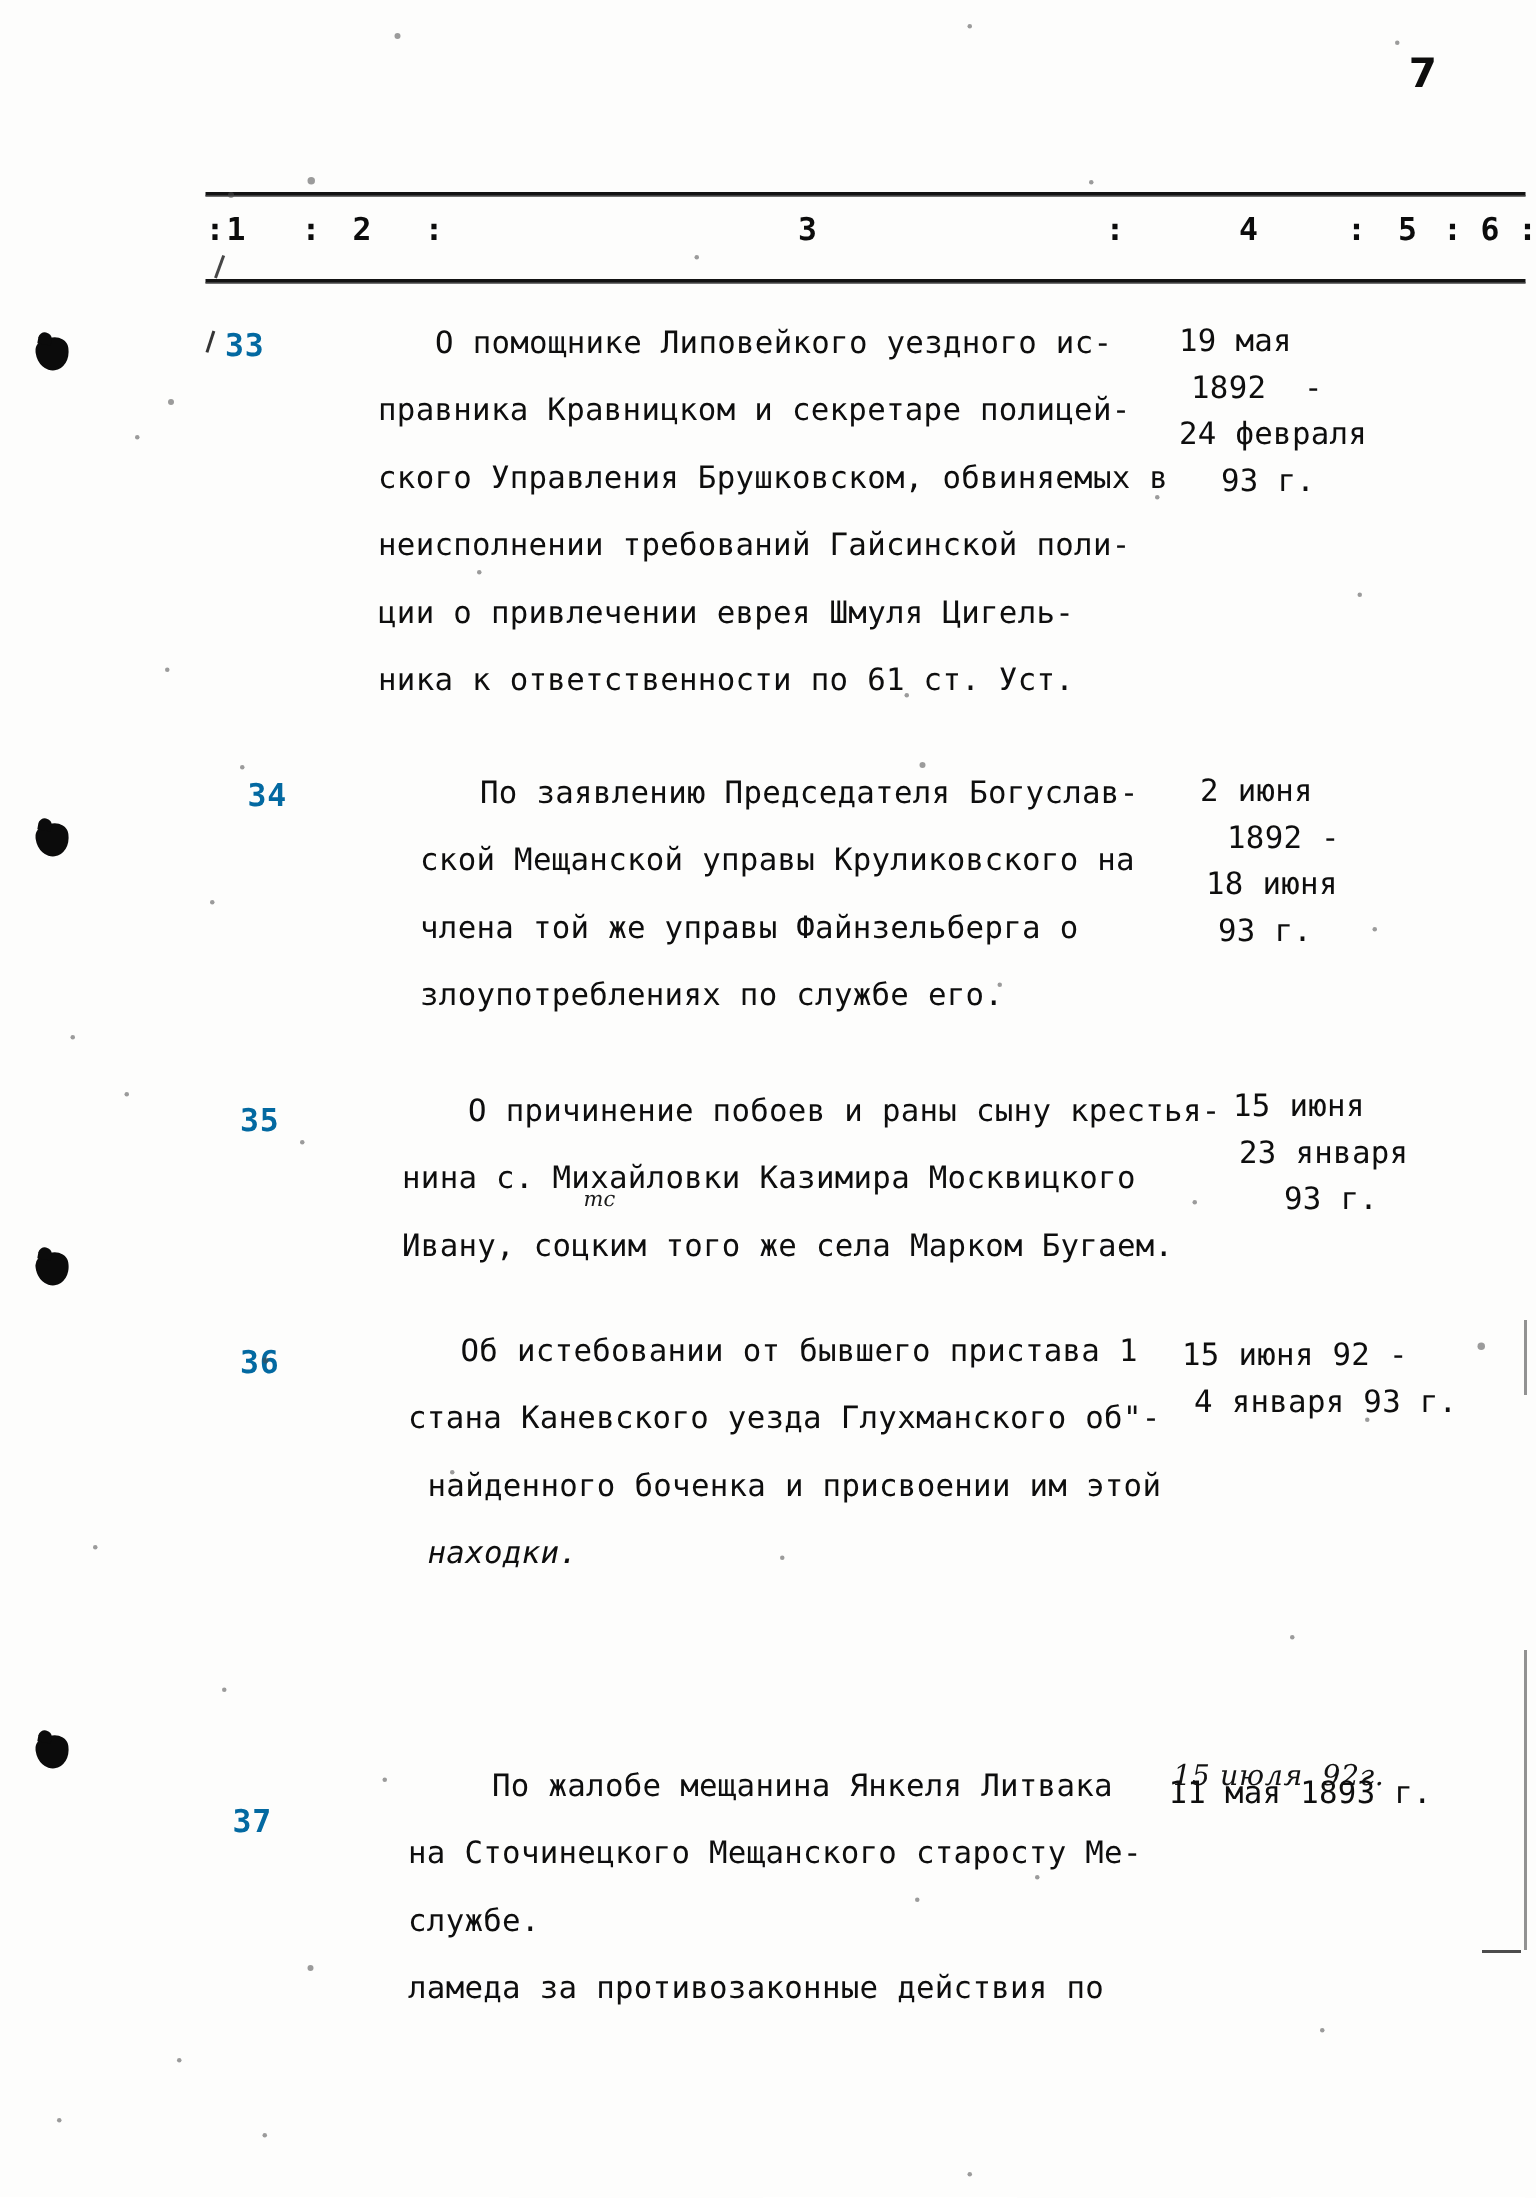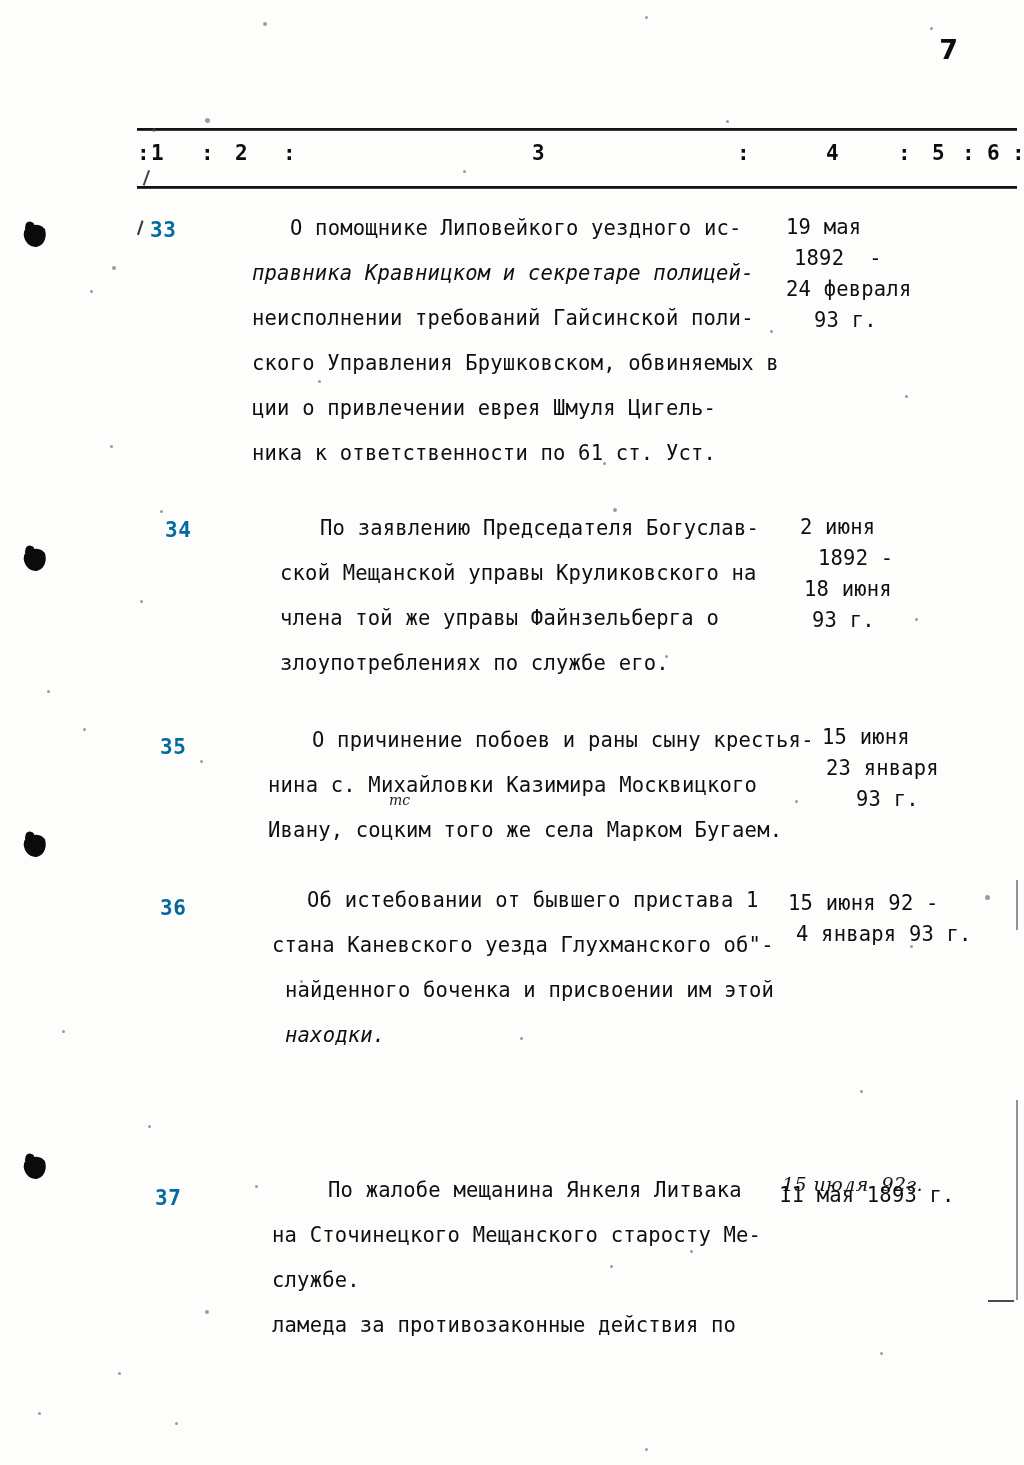--- a/index.html
+++ b/index.html
@@ -212,23 +212,23 @@
       <span class="colnum" style="left:850px;">6</span>
       <span class="colsep" style="left:875px;">:</span>
     </div>
   </div>
 
   <div class="entry" style="left:0; top:218px; width:1024px;">
     <div class="pen-slash" style="left:139px; top:4px;"></div>
     <div class="entry-num" style="left:150px; top:0px;">33</div>
     <div class="body-block" style="top:-12px; width:500px;">
       <div class="body-line">О помощнике Липовейкого уездного ис-</div>
-      <div class="body-line" style="margin-left:-38px;font-style:italic;">правника Кравницком и секретаре полицей-</div>
+      <div class="body-line" style="margin-left:-38px;">правника Кравницком и секретаре полицей-</div>
+      <div class="body-line" style="margin-left:-38px;">ского Управления Брушковском, обвиняемых в</div>
       <div class="body-line" style="margin-left:-38px;">неисполнении требований Гайсинской поли-</div>
-      <div class="body-line" style="margin-left:-38px;">ского Управления Брушковском, обвиняемых в</div>
       <div class="body-line" style="margin-left:-38px;">ции о привлечении еврея Шмуля Цигель-</div>
       <div class="body-line" style="margin-left:-38px;">ника к ответственности по 61 ст. Уст.</div>
     </div>
     <div class="date-block" style="left:786px; top:-6px;">
       <div class="date-line">19 мая</div>
       <div class="date-line" style="padding-left:8px;">1892  -</div>
       <div class="date-line" style="padding-left:-2px;">24 февраля</div>
       <div class="date-line" style="padding-left:28px;">93 г.</div>
     </div>
   </div>
@@ -272,21 +272,21 @@
       <div class="body-line" style="margin-left:-5px;">найденного боченка и присвоении им этой</div>
       <div class="body-line" style="margin-left:-5px;font-style:italic;">находки.</div>
     </div>
     <div class="date-block" style="left:788px; top:-2px;">
       <div class="date-line">15 июня 92 -</div>
       <div class="date-line" style="padding-left:8px;">4 января 93 г.</div>
     </div>
   </div>
 
   <div class="entry" style="left:0; top:1180px; width:1024px;">
-    <div class="entry-num" style="left:155px; top:6px;">37</div>
+    <div class="entry-num" style="left:155px; top:22px;">37</div>
     <div class="body-block" style="top:-12px; width:500px;">
       <div class="body-line" style="margin-left:38px;">По жалобе мещанина Янкеля Литвака</div>
       <div class="body-line" style="margin-left:-18px;">на Сточинецкого Мещанского старосту Ме-</div>
       <div class="body-line" style="margin-left:-18px;">службе.</div>
       <div class="body-line" style="margin-left:-18px;">ламеда за противозаконные действия по</div>
     </div>
     <div class="hand-note" style="left:782px; top:-36px;margin-top:29px;">15 июля  92г.</div>
     <div class="date-block" style="left:779px; top:0px;">
       <div class="date-line">11 мая 1893 г.</div>
     </div>

